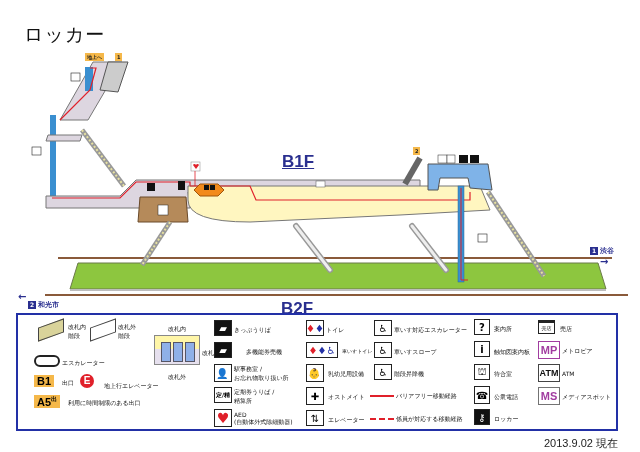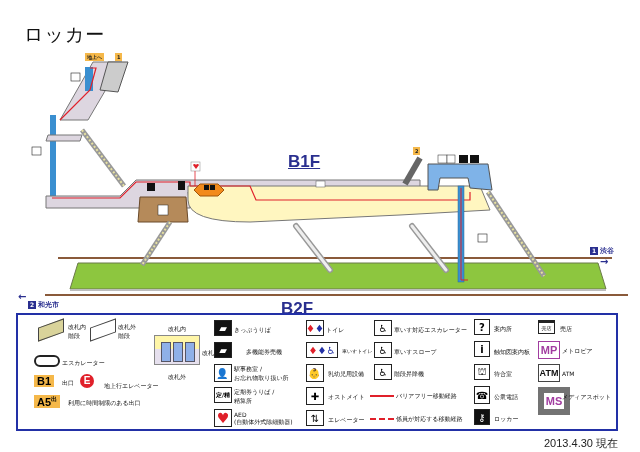--- a/index.html
+++ b/index.html
@@ -90,21 +90,21 @@
   <rect x="470" y="155" width="9" height="8" fill="#111"></rect>
 
   <text x="600" y="265" font-size="10" fill="#2a2f8f" font-weight="bold">→</text>
   <text x="18" y="300" font-size="10" fill="#2a2f8f" font-weight="bold">←</text>
 </svg>
 
 <div class="exit-tag" style="left:85px;top:53px;">地上へ</div>
 <div class="exit-tag" style="left:115px;top:53px;">1</div>
 <div class="exit-tag" style="left:413px;top:147px;">2</div>
 
-<div class="floor-label" style="left:288px;top:152px;text-decoration:underline;">B1F</div>
+<div class="floor-label" style="left:282px;top:152px;text-decoration:underline;">B1F</div>
 <div class="floor-label" style="left:281px;top:299px;">B2F</div>
 
 <div class="dir" style="left:590px;top:246px;">
   <span class="num">1</span><span>渋谷</span>
 </div>
 <div class="dir" style="left:28px;top:300px;">
   <span class="num">2</span><span>和光市</span>
 </div>
 
 <div class="legend">
@@ -189,17 +189,17 @@
   <div class="lg" style="left:476px;top:78px;">公衆電話</div>
   <div class="ico dark" style="left:456px;top:94px;width:16px;height:16px;">⚷</div>
   <div class="lg" style="left:476px;top:100px;">ロッカー</div>
 
   <div class="ico" style="left:520px;top:5px;width:17px;height:14px;font-size:5px;border-top-width:3px;">売店</div>
   <div class="lg" style="left:542px;top:10px;">売店</div>
   <div class="badge" style="left:520px;top:26px;width:20px;height:16px;border:1px solid #a13ca0;color:#a13ca0;font-size:11px;text-align:center;line-height:16px;">MP</div>
   <div class="lg" style="left:544px;top:32px;">メトロピア</div>
   <div class="badge" style="left:520px;top:49px;width:20px;height:16px;border:1px solid #444;color:#111;font-size:9px;text-align:center;line-height:16px;">ATM</div>
   <div class="lg" style="left:544px;top:55px;">ATM</div>
-  <div class="badge" style="left:520px;top:72px;width:20px;height:16px;border:6px solid #737373;color:#a13ca0;font-size:11px;text-align:center;line-height:16px;">MS</div>
+  <div class="badge" style="left:520px;top:72px;width:20px;height:16px;border:1px solid #737373;color:#a13ca0;font-size:11px;text-align:center;line-height:16px;">MS</div>
   <div class="lg" style="left:544px;top:78px;">メディアスポット</div>
 </div>
 
-<div class="date">2013.4.30 現在</div>
+<div class="date">2013.9.02 現在</div>
 
 </body></html>

